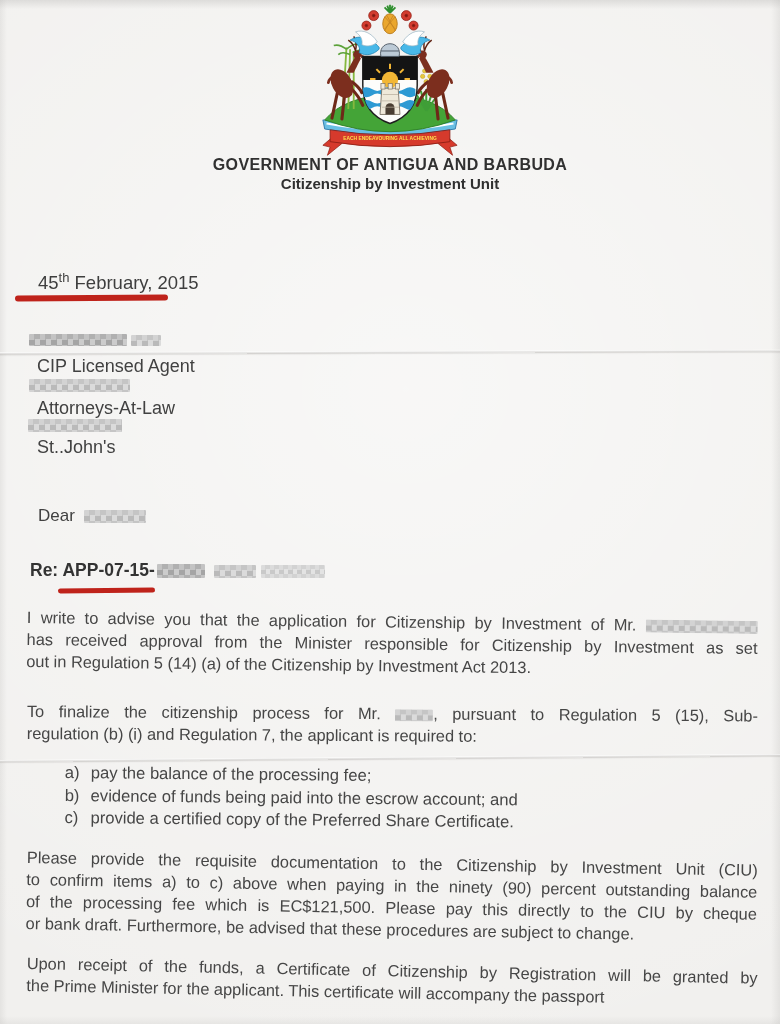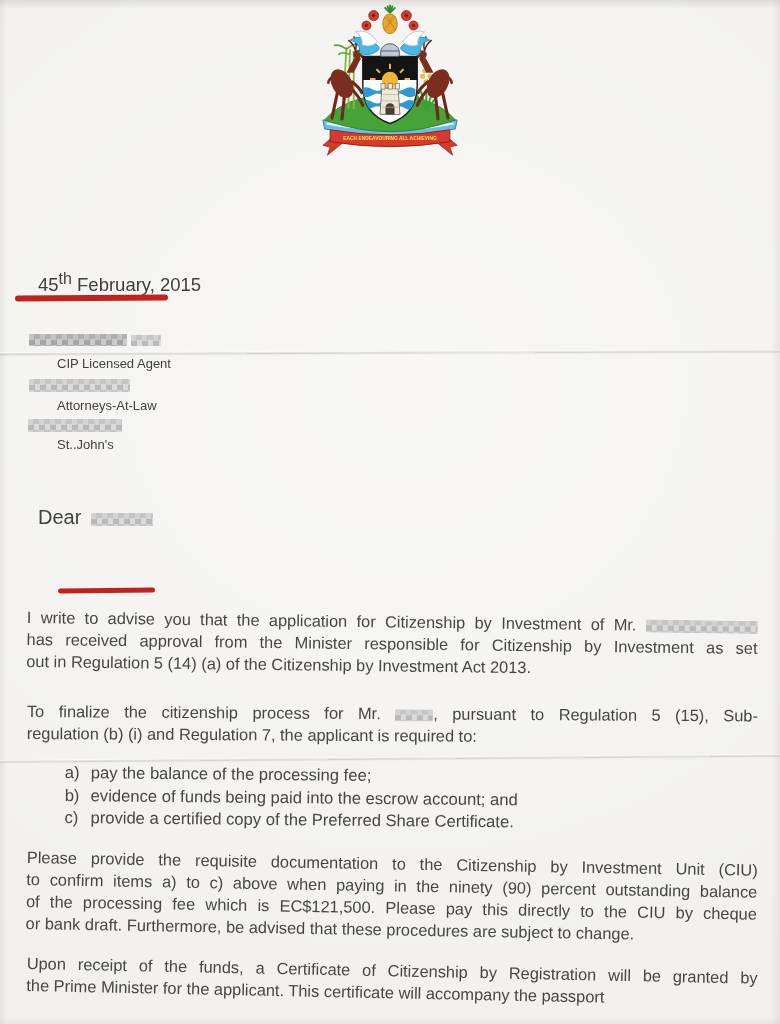--- a/index.html
+++ b/index.html
@@ -28,36 +28,36 @@
   .crease-2{top:757px;transform:rotate(-0.45deg);}
 
   .crest{position:absolute;left:290px;top:2px;width:200px;height:156px;}
 
   .org1{position:absolute;top:156px;left:0;width:780px;text-align:center;
     font-weight:bold;font-size:16px;letter-spacing:.4px;color:var(--ink-bold);}
   .org2{position:absolute;top:175px;left:0;width:780px;text-align:center;
     font-weight:bold;font-size:15px;color:var(--ink-bold);}
 
   .date{position:absolute;left:38px;top:270px;font-size:18.5px;color:#3e3e3e;}
-  .date sup{font-size:16px;}
+  .date sup{font-size:13px;}
 
   .redline{position:absolute;background:var(--red);border-radius:3px;}
   .redline-date{left:15px;top:295px;width:153px;height:6px;transform:rotate(-0.4deg);}
   .redline-re{left:58px;top:588px;width:97px;height:5px;transform:rotate(-0.6deg);}
 
   .redact{display:inline-block;border-radius:1px;
     background-image:conic-gradient(#b0b0b0 25%, #cccccc 0 50%, #a5a5a5 0 75%, #c3c3c3 0);
     background-size:11px 11px;}
   .redact.light{background-image:conic-gradient(#c5c5c5 25%, #dbdbdb 0 50%, #bababa 0 75%, #d3d3d3 0);}
   .redact.lighter{background-image:conic-gradient(#d2d2d2 25%, #e3e3e3 0 50%, #c9c9c9 0 75%, #dcdcdc 0);background-size:9px 9px;}
   .redact.abs{position:absolute;}
 
-  .addr-line{position:absolute;left:37px;font-size:13px;color:#414141;margin-left:20px;}
-
-  .dear{position:absolute;left:38px;top:506px;font-size:20px;color:#414141;}
+  .addr-line{position:absolute;left:37px;font-size:18px;color:#414141;}
+
+  .dear{position:absolute;left:38px;top:506px;font-size:17px;color:#414141;}
   .reline{position:absolute;left:30px;top:560px;font-size:17.5px;font-weight:bold;color:#333;}
 
   .para{position:absolute;left:27px;width:731px;font-size:16.4px;line-height:22px;
     color:var(--ink);transform-origin:left top;}
   .para .ln{text-align:justify;text-align-last:justify;height:22px;}
   .para .ln.last{text-align-last:left;}
   .p1{top:606px;transform:rotate(.7deg);}
   .p2{top:700px;transform:rotate(.35deg);}
   .p3{top:846px;transform:rotate(1deg);}
   .p4{top:952px;transform:rotate(1.15deg);}
@@ -168,34 +168,37 @@
     </g>
 
     <g>
       <path d="M50,146 l-14,12 8,2 -3,9 16,-13 z" fill="#d63a2c" stroke="#8e1f15" stroke-width=".8"></path>
       <path d="M170,146 l14,12 -8,2 3,9 -16,-13 z" fill="#d63a2c" stroke="#8e1f15" stroke-width=".8"></path>
       <path d="M44,141 q66,11 132,0 l0,13 q-66,11 -132,0 z" fill="#d63a2c" stroke="#8e1f15" stroke-width="1"></path>
       <text x="110" y="152.5" text-anchor="middle" font-size="5.4" font-weight="bold" fill="#ffe14d" font-family="Liberation Sans, sans-serif">EACH ENDEAVOURING ALL ACHIEVING</text>
     </g>
   </svg>
 
+  <div class="org1">GOVERNMENT OF ANTIGUA AND BARBUDA</div>
+  <div class="org2">Citizenship by Investment Unit</div>
 
   <div class="date"><span>45</span><sup>th</sup><span> February, 2015</span></div>
   <div class="redline redline-date"></div>
 
   <span class="redact abs" style="left:29px;top:334px;width:98px;height:12px;"></span>
   <span class="redact abs light" style="left:131px;top:335px;width:30px;height:11px;"></span>
   <div class="addr-line" style="top:356px;">CIP Licensed Agent</div>
   <span class="redact abs light" style="left:29px;top:379px;width:101px;height:13px;"></span>
   <div class="addr-line" style="top:398px;">Attorneys-At-Law</div>
   <span class="redact abs light" style="left:28px;top:419px;width:94px;height:13px;"></span>
   <div class="addr-line" style="top:437px;text-align:center;">St..John's</div>
 
   <div class="dear"><span>Dear</span> <span class="redact light" style="width:62px;height:13px;vertical-align:-2px;margin-left:4px;"></span></div>
 
+  <div class="reline"><span>Re: </span><span>APP-07-15-</span><span class="redact" style="width:48px;height:14px;vertical-align:-2px;margin-left:2px;"></span><span class="redact light" style="width:42px;height:13px;vertical-align:-2px;margin-left:9px;"></span><span class="redact lighter" style="width:64px;height:13px;vertical-align:-2px;margin-left:5px;"></span></div>
   <div class="redline redline-re"></div>
 
   <div class="para p1">
     <div class="ln"><span>I write to advise you that the application for Citizenship by Investment of Mr.</span> <span class="redact light" style="width:112px;height:13px;vertical-align:-2px;"></span></div>
     <div class="ln">has received approval from the Minister responsible for Citizenship by Investment as set</div>
     <div class="ln last">out in Regulation 5 (14) (a) of the Citizenship by Investment Act 2013.</div>
   </div>
 
   <div class="para p2">
     <div class="ln"><span>To finalize the citizenship process for Mr.</span> <span class="redact light" style="width:38px;height:12px;vertical-align:-2px;"></span><span>, pursuant to Regulation 5 (15), Sub-</span></div>

